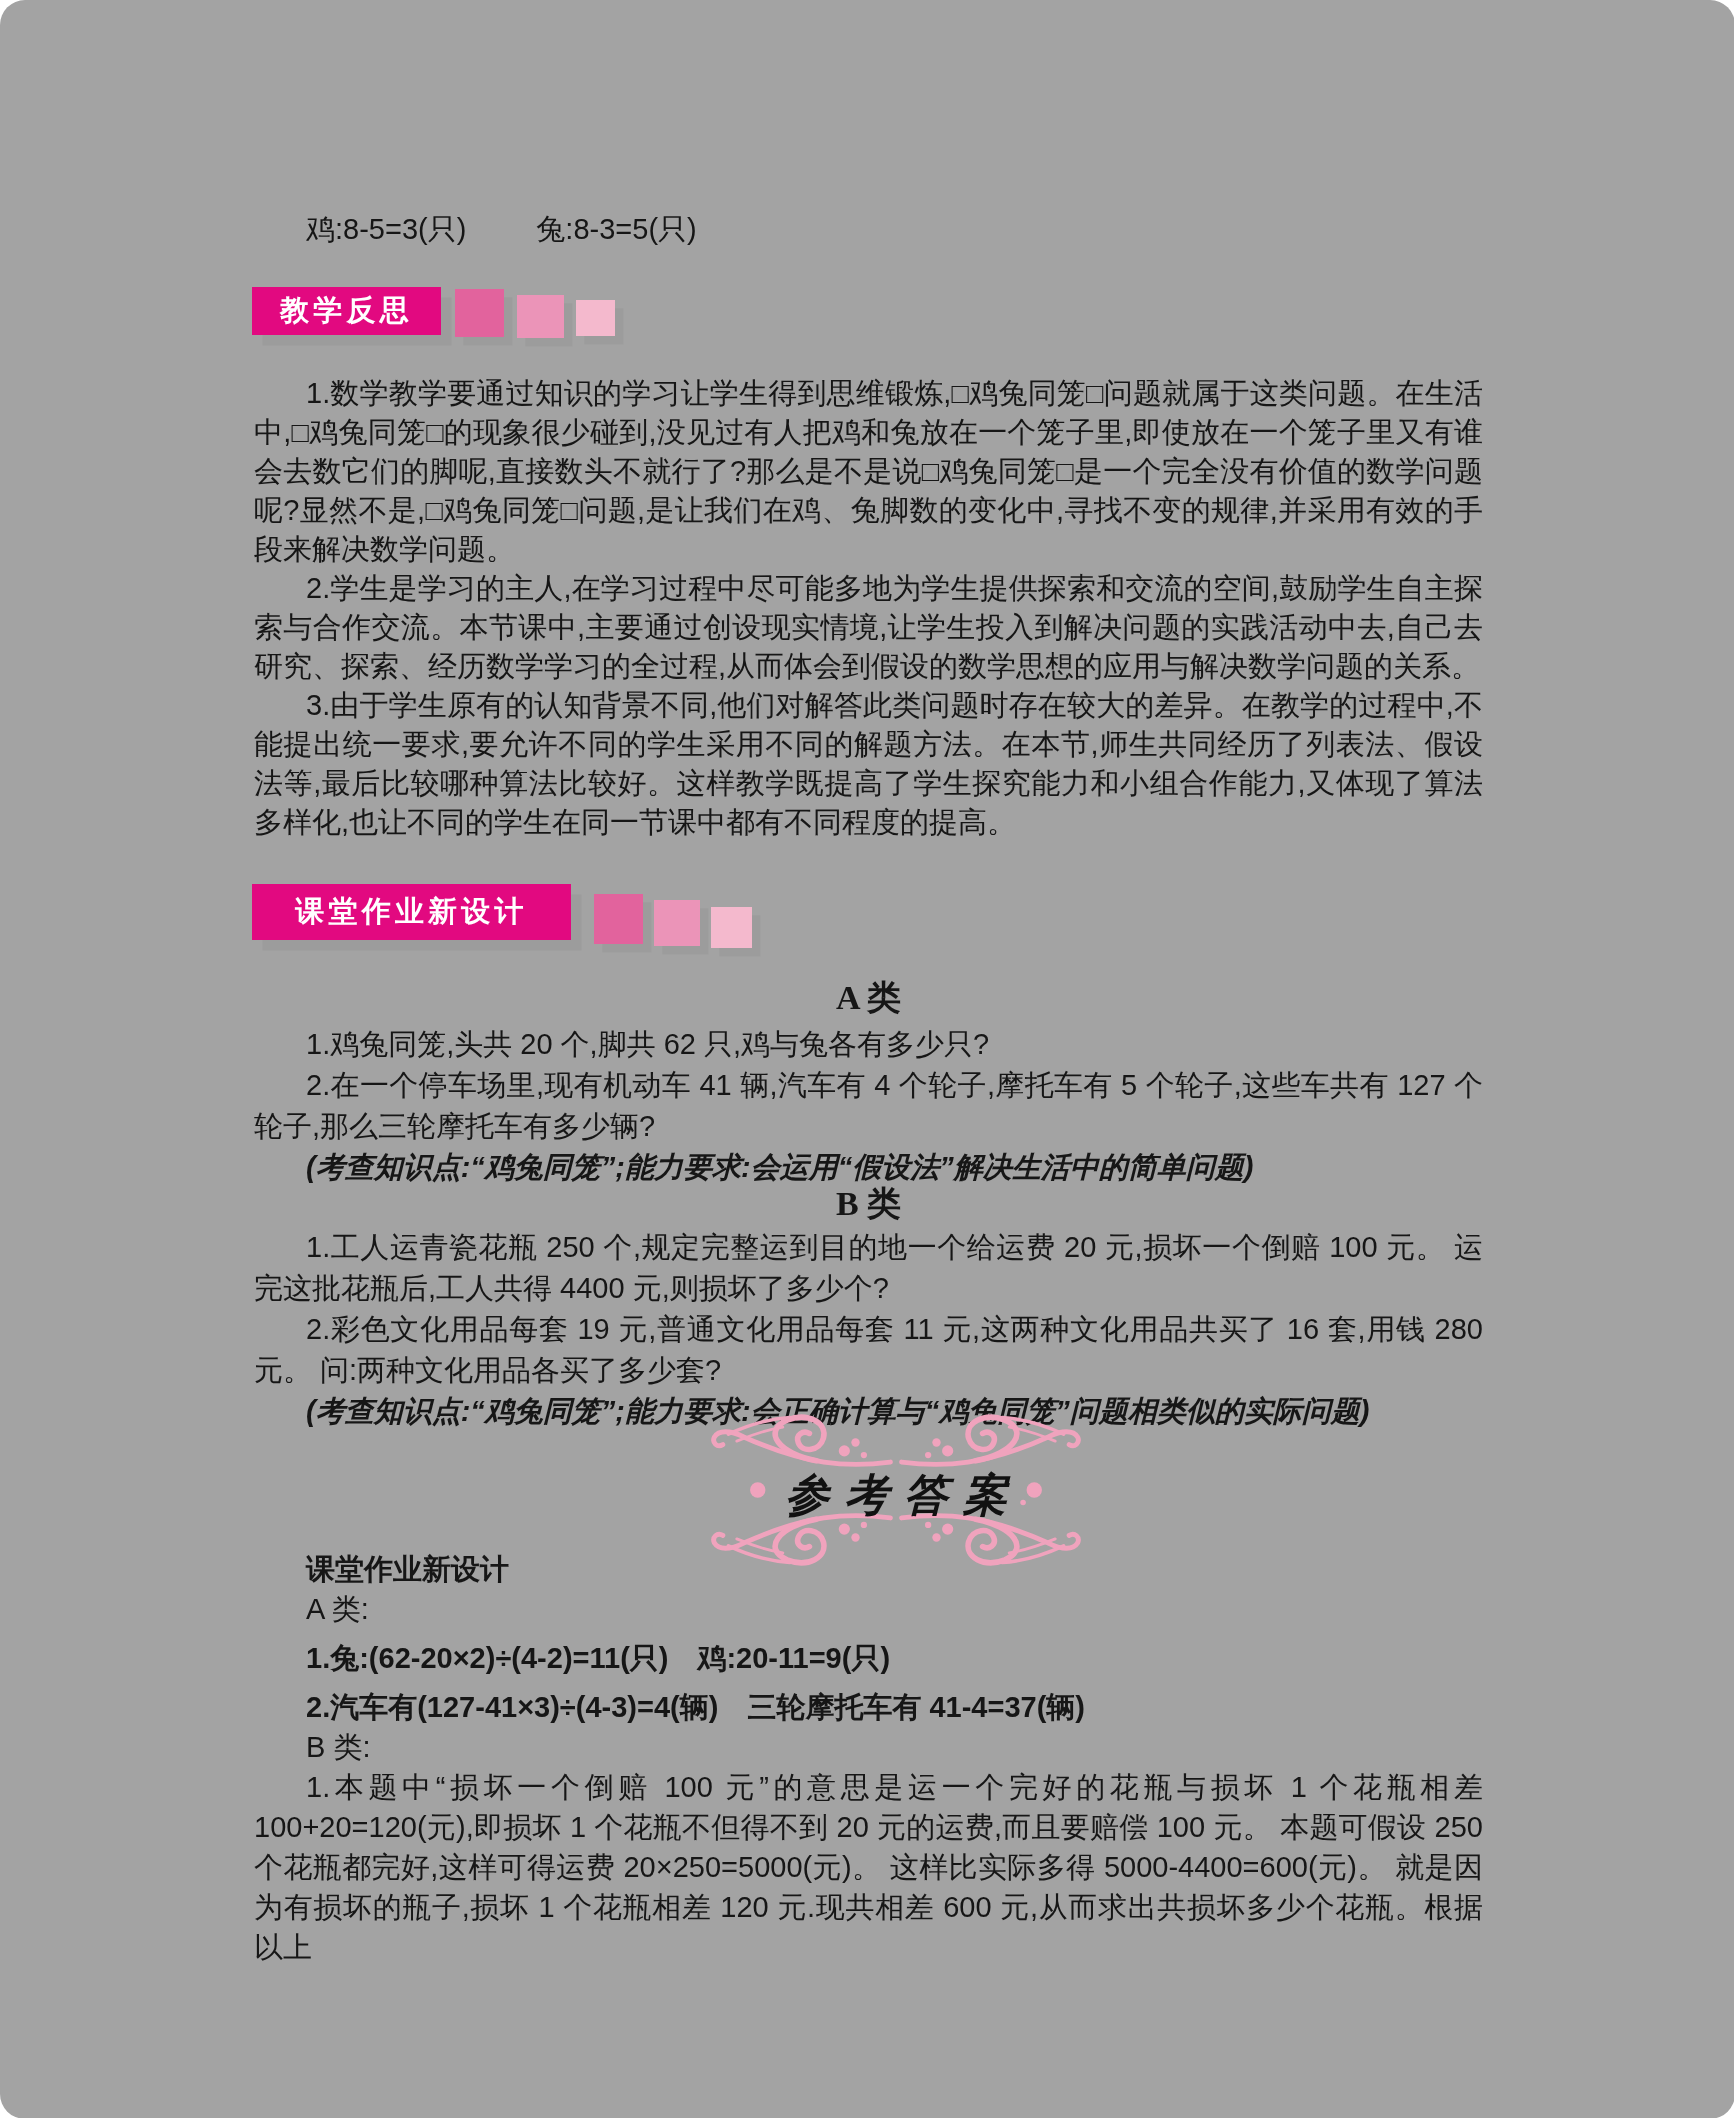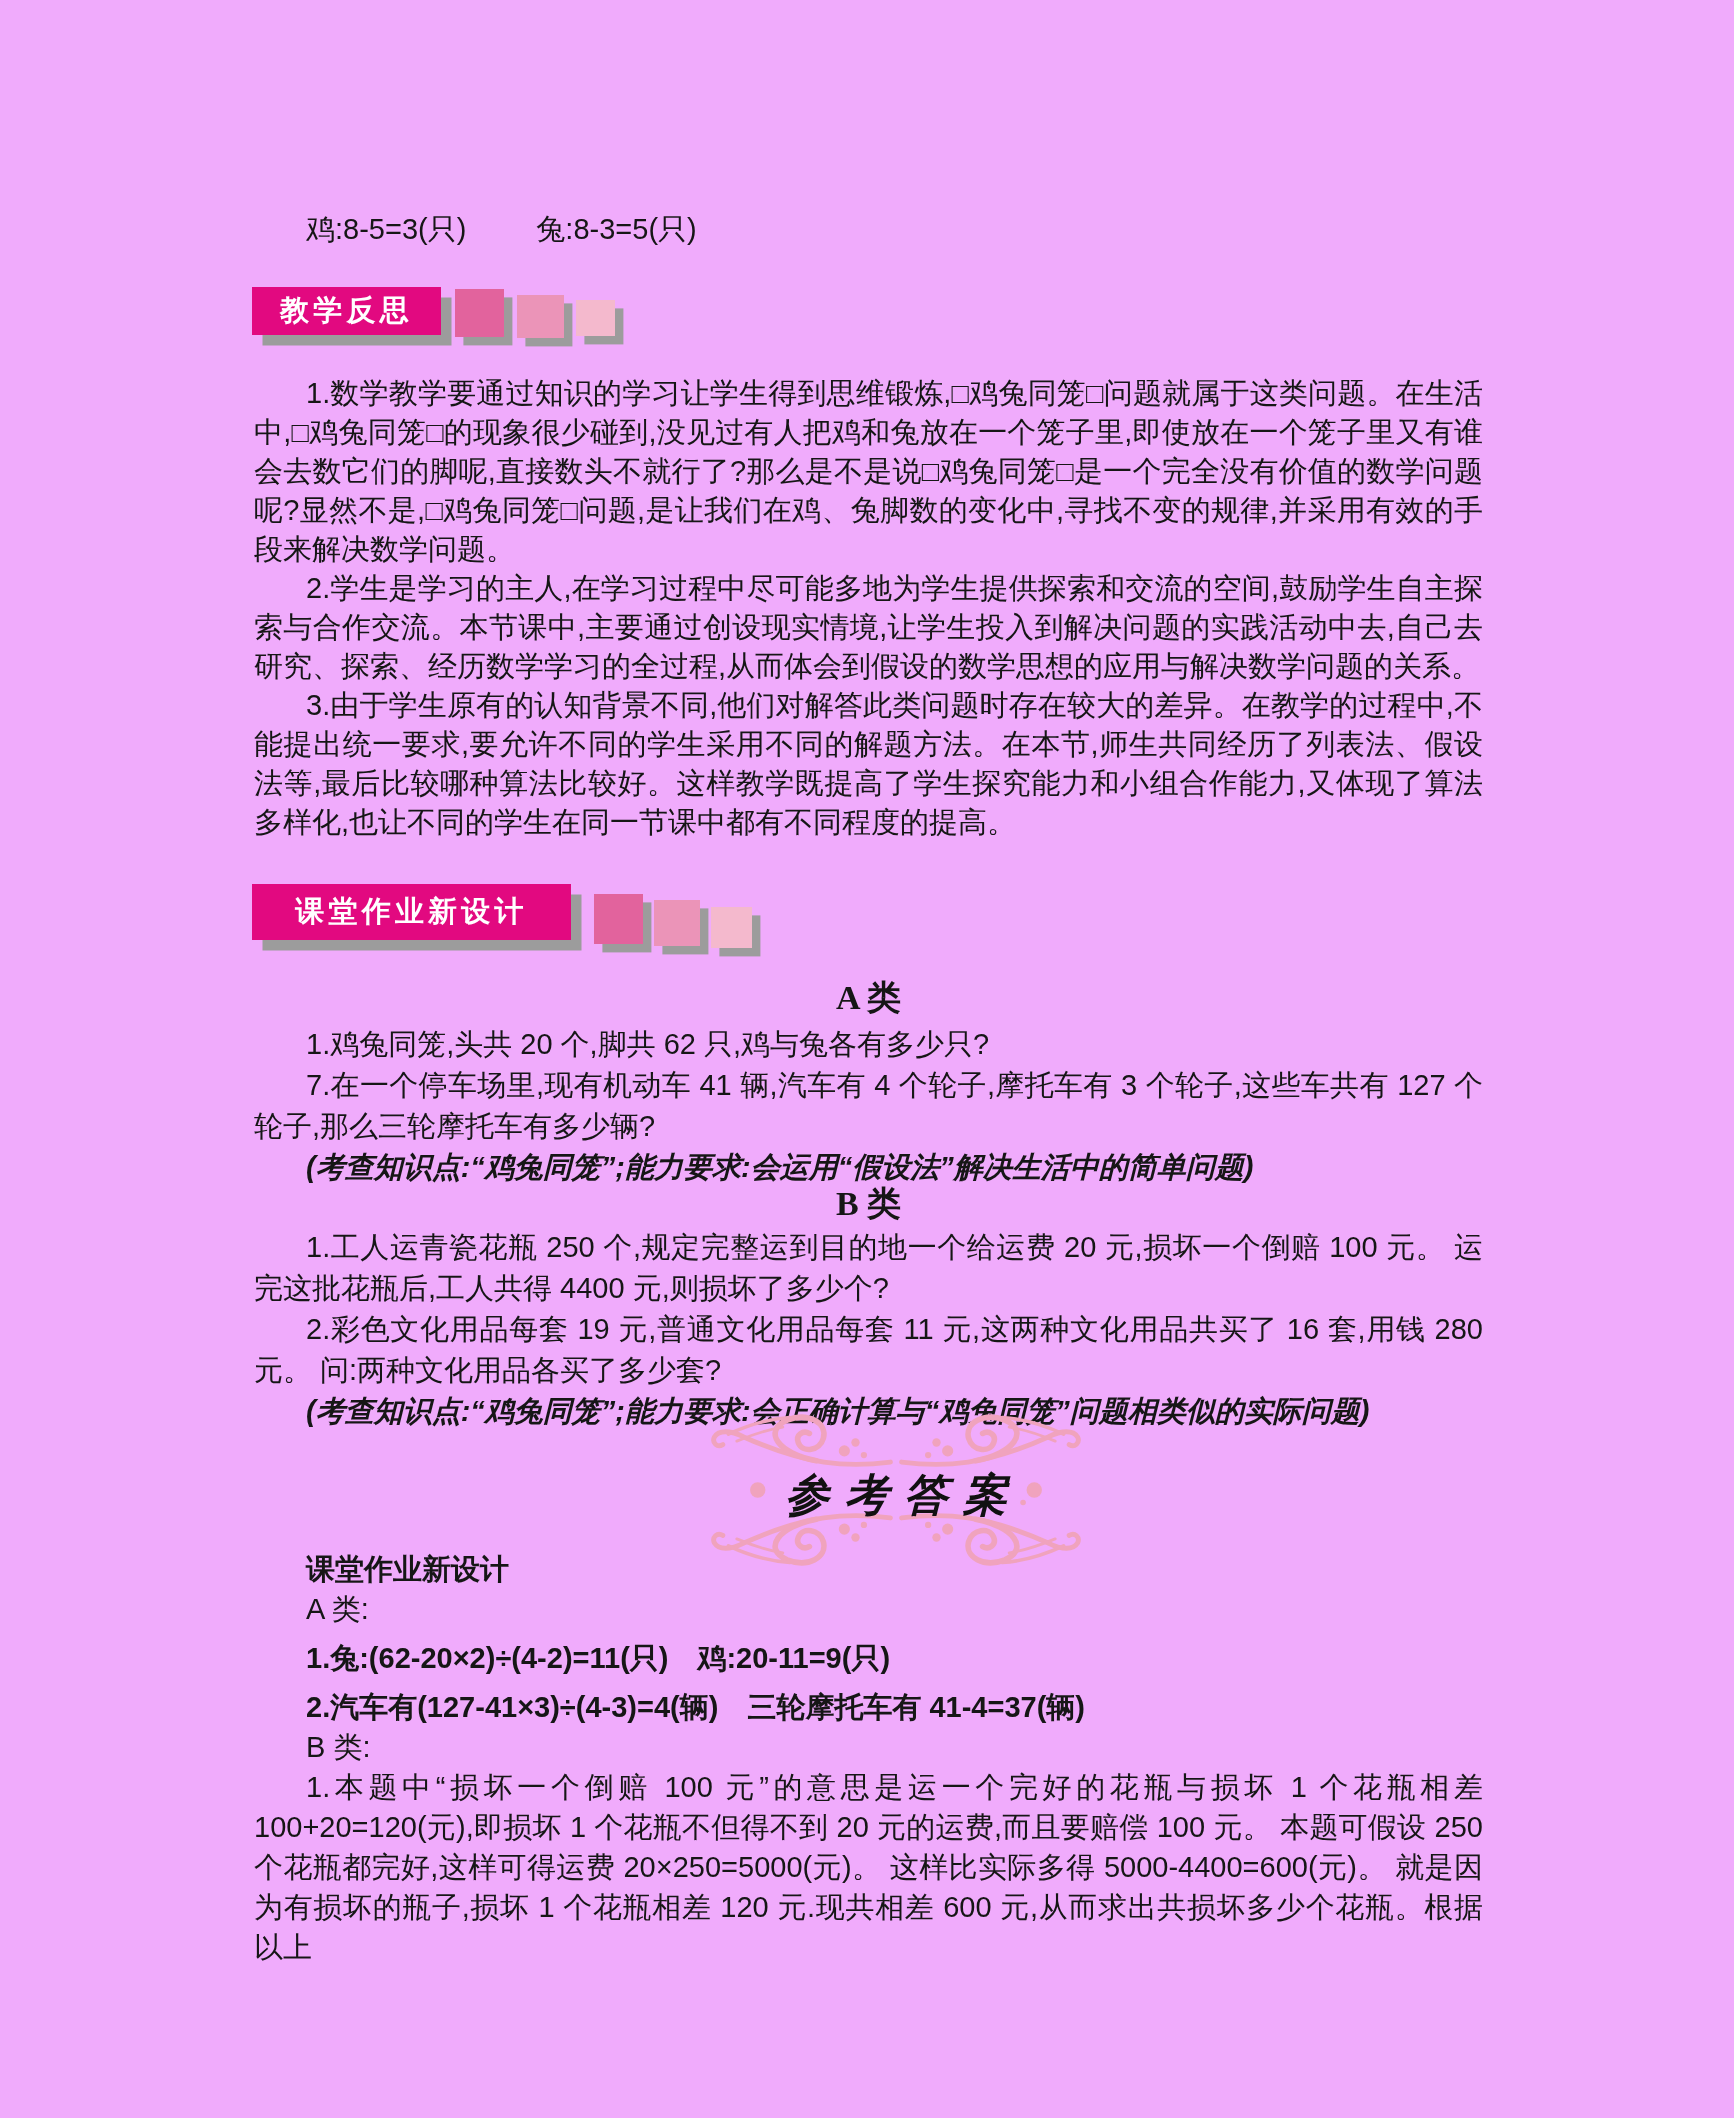--- a/index.html
+++ b/index.html
@@ -1,18 +1,18 @@
 <!DOCTYPE html>
 <html style="font-size:11.2px"><head>
 <meta charset="utf-8">
 <style>
   html,body{margin:0;padding:0;background:#ffffff;}
   #page{
-    position:relative;width:1735px;height:2119px;background:#f0abfc;
-    font-family:"Liberation Sans",sans-serif;color:#161616;overflow:hidden;
+    position:relative;width:1735px;height:2119px;background:#a3a3a3;
+    font-family:"Liberation Sans",sans-serif;color:#161616;overflow:hidden;border-radius:25px;
   }
   .abs{position:absolute;}
 
   
   .formula-row{left:306px;top:209px;display:flex;gap:70px;font-size:29px;line-height:41px;font-weight:500;}
 
   
   .banner-row{display:block;text-align:right;}
   .banner-box{
     position:absolute;background:#e20980;box-shadow:10.5px 10.5px 0 #9c9c9c;
@@ -85,21 +85,21 @@
       <span class="banner-label">课堂作业新设计</span>
     </div>
     <div class="decor-square sq1" style="left:342px;top:9.8px;width:49px;height:50px;"></div>
     <div class="decor-square sq2" style="left:402px;top:16px;width:46px;height:46px;"></div>
     <div class="decor-square sq3" style="left:459px;top:23px;width:41px;height:41px;"></div>
   </div>
 
   <div class="abs class-heading" style="top:978px;">A 类</div>
   <div class="abs problemblock" style="top:1024px;">
     <p>1.鸡兔同笼,头共 20 个,脚共 62 只,鸡与兔各有多少只?</p>
-    <p>7.在一个停车场里,现有机动车 41 辆,汽车有 4 个轮子,摩托车有 3 个轮子,这些车共有 127 个轮子,那么三轮摩托车有多少辆?</p>
+    <p>2.在一个停车场里,现有机动车 41 辆,汽车有 4 个轮子,摩托车有 5 个轮子,这些车共有 127 个轮子,那么三轮摩托车有多少辆?</p>
     <p class="note-line">(考查知识点:“鸡兔同笼”;能力要求:会运用“假设法”解决生活中的简单问题)</p>
   </div>
 
   <div class="abs class-heading" style="top:1184px;">B 类</div>
   <div class="abs problemblock" style="top:1227px;">
     <p>1.工人运青瓷花瓶 250 个,规定完整运到目的地一个给运费 20 元,损坏一个倒赔 100 元。 运完这批花瓶后,工人共得 4400 元,则损坏了多少个?</p>
     <p>2.彩色文化用品每套 19 元,普通文化用品每套 11 元,这两种文化用品共买了 16 套,用钱 280 元。 问:两种文化用品各买了多少套?</p>
     <p class="note-line">(考查知识点:“鸡兔同笼”;能力要求:会正确计算与“鸡兔同笼”问题相类似的实际问题)</p>
   </div>
 

